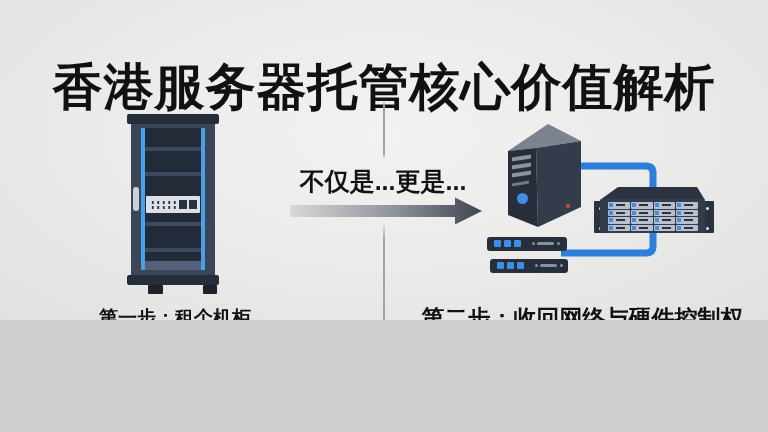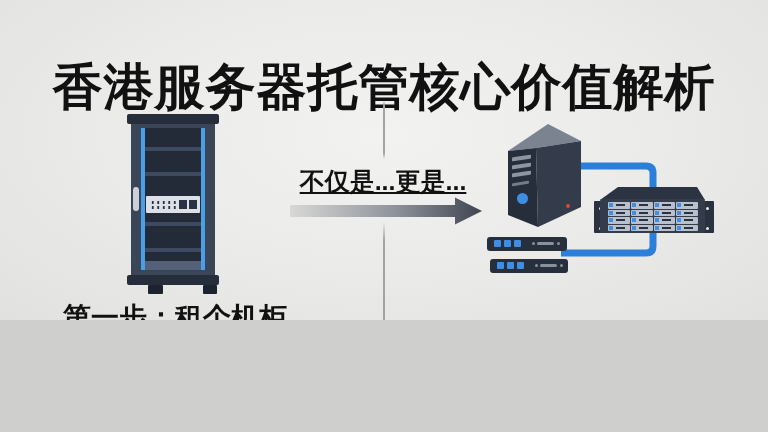--- a/index.html
+++ b/index.html
@@ -9,25 +9,25 @@
     background:radial-gradient(ellipse at 50% 42%, var(--bg-center,#f2f2f0) 0%, #eaeae8 55%, var(--bg-edge,#e1e1df) 100%);
   }
   
   .title{
     position:absolute;top:25px;left:0;width:768px;text-align:center;
     font-size:50px;font-weight:800;letter-spacing:1px;color:var(--ink,#111);
     white-space:nowrap;line-height:56px;
   }
   .mid-label{
     position:absolute;left:283px;top:165px;width:200px;text-align:center;
-    font-size:25px;font-weight:700;color:var(--ink,#111);white-space:nowrap;text-decoration:underline;
+    font-size:25px;font-weight:700;color:var(--ink,#111);white-space:nowrap;
   }
   .caption{position:absolute;top:303px;font-weight:700;color:var(--ink,#111);
     text-align:center;white-space:nowrap;line-height:30px;}
-  .caption-left{left:40px;width:270px;font-size:28px;}
+  .caption-left{left:40px;width:270px;font-size:19px;}
   .caption-right{left:420px;width:325px;font-size:23px;}
   
   .divider{position:absolute;left:383px;width:2px;
     background:linear-gradient(to bottom,rgba(155,155,153,0),var(--divider,#a3a3a1) 10%,var(--divider,#a3a3a1) 90%,rgba(155,155,153,0));}
   .divider.top{top:100px;height:59px;}
   .divider.bottom{top:222px;height:185px;}
   
   .overlay{position:absolute;left:0;top:0;width:768px;height:432px;pointer-events:none;}
   .conn{stroke:var(--line-blue,#2b7fd9);stroke-width:7;fill:none;}
   .stop-a{stop-color:var(--arrow-start,#d8d8d6);}
@@ -189,14 +189,15 @@
   <div class="userver u2">
     <span class="u-led l1"></span>
     <span class="u-led l2"></span>
     <span class="u-led l3"></span>
     <span class="u-dot d1"></span>
     <span class="u-pill"></span>
     <span class="u-dot d2"></span>
   </div>
 
   <div class="caption caption-left">第一步：租个机柜</div>
+  <div class="caption caption-right">第二步：收回网络与硬件控制权</div>
 
 </div>
 
 </body></html>

